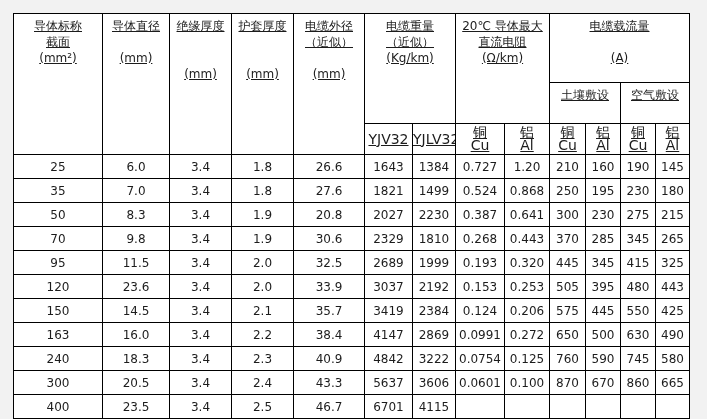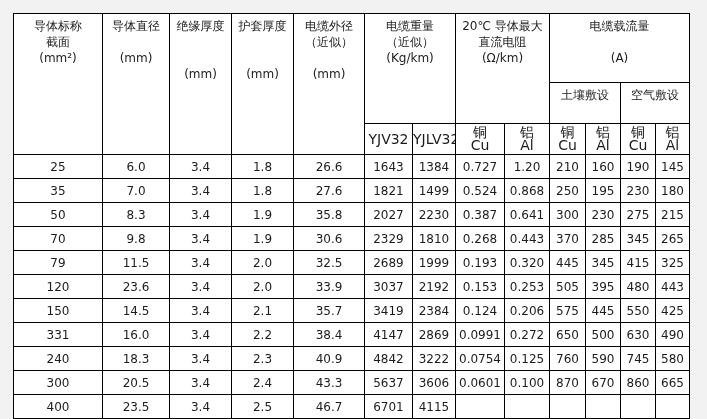--- a/index.html
+++ b/index.html
@@ -30,20 +30,21 @@
     padding: 0;
     overflow: hidden;
     color: #1c1c1c;
   }
   .spec thead th {
     vertical-align: top;
     padding-top: 4px;
     white-space: pre-line;
     font-size: 12px;
     line-height: 16px;
+    text-decoration: underline;
   }
   tr.hrowA { height: 69px; }
   tr.hrowB { height: 41px; }
   tr.hrowC { height: 31px; }
   tr.hrowC th {
     vertical-align: middle;
     padding-top: 0;
     line-height: 13px;
     font-size: 14px;
   }
@@ -154,21 +155,21 @@
     <td>250</td>
     <td>195</td>
     <td>230</td>
     <td>180</td>
   </tr>
         <tr>
     <td>50</td>
     <td>8.3</td>
     <td>3.4</td>
     <td>1.9</td>
-    <td>35.8</td>
+    <td>20.8</td>
     <td>2027</td>
     <td>2230</td>
     <td>0.387</td>
     <td>0.641</td>
     <td>300</td>
     <td>230</td>
     <td>275</td>
     <td>215</td>
   </tr>
         <tr>
@@ -180,21 +181,21 @@
     <td>2329</td>
     <td>1810</td>
     <td>0.268</td>
     <td>0.443</td>
     <td>370</td>
     <td>285</td>
     <td>345</td>
     <td>265</td>
   </tr>
         <tr>
-    <td>79</td>
+    <td>95</td>
     <td>11.5</td>
     <td>3.4</td>
     <td>2.0</td>
     <td>32.5</td>
     <td>2689</td>
     <td>1999</td>
     <td>0.193</td>
     <td>0.320</td>
     <td>445</td>
     <td>345</td>
@@ -225,21 +226,21 @@
     <td>3419</td>
     <td>2384</td>
     <td>0.124</td>
     <td>0.206</td>
     <td>575</td>
     <td>445</td>
     <td>550</td>
     <td>425</td>
   </tr>
         <tr>
-    <td>331</td>
+    <td>163</td>
     <td>16.0</td>
     <td>3.4</td>
     <td>2.2</td>
     <td>38.4</td>
     <td>4147</td>
     <td>2869</td>
     <td>0.0991</td>
     <td>0.272</td>
     <td>650</td>
     <td>500</td>

